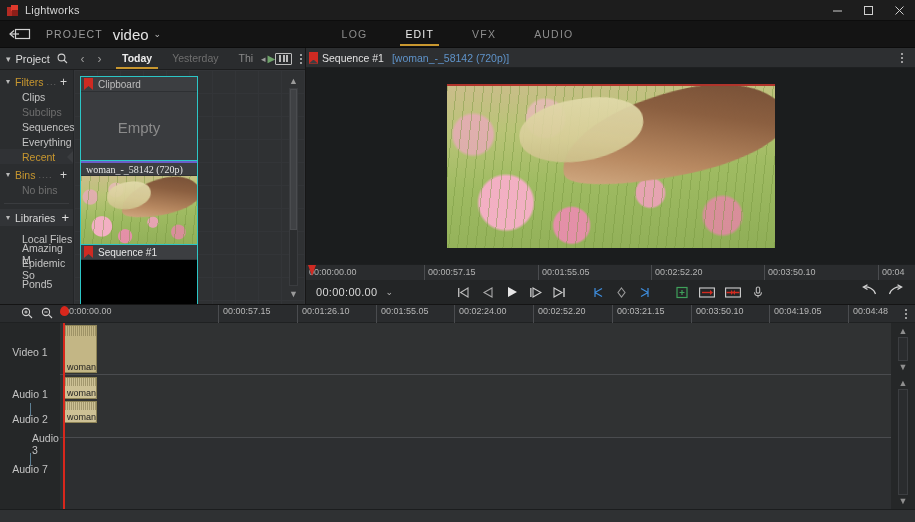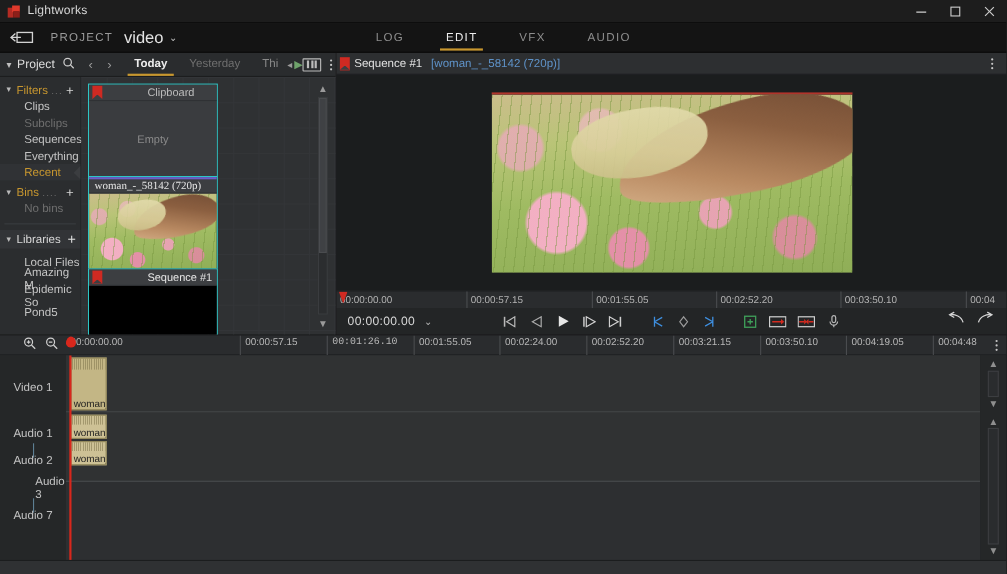--- a/index.html
+++ b/index.html
@@ -116,30 +116,30 @@
   .tnode.lib .plus { margin-left:auto; margin-right:4px; color:#e0e0e0; font-size:13px;}
 
   
   .bin { flex:1 1 auto; background:#2f3133; position:relative; overflow:hidden;
          background-image: linear-gradient(to right, #333538 1px, transparent 1px),
                            linear-gradient(to bottom, #333538 1px, transparent 1px);
          background-size: 23px 23px; }
   .tiles { position:absolute; left:6px; top:6px; right:24px; bottom:0; }
   .tile { position:absolute; width:118px; border:1px solid #2cc6c6; background:#3a3c3f; }
   .tile-head { height:15px; display:flex; align-items:center; background:#3c3e41;
-               border-bottom:1px solid #2e3033; overflow:hidden;gap:36px; }
+               border-bottom:1px solid #2e3033; overflow:hidden; }
   .flag { width:11px; height:14px; flex:0 0 11px; margin-left:2px; position:relative; }
   .flag:before { content:""; position:absolute; left:1px; top:1px; width:9px; height:12px; background:#cf2a22; }
   .flag:after { content:""; position:absolute; left:1px; top:9px; width:9px; height:4px;
                 background:#3c3e41; clip-path: polygon(0 100%, 50% 0, 100% 100%); }
   .tile-name { font-size:10px; color:#bdbdbd; margin-left:4px; white-space:nowrap; overflow:hidden; }
   .tile-name.bright { color:#e6e6e6; }
   .tile-body { height:70px; display:flex; align-items:center; justify-content:center; position:relative; overflow:hidden; }
   .tile.clipboard .tile-body { background:#3a3c3f; }
-  .tile.clipboard .empty { font-size:10px; color:#8b8b8b; }
+  .tile.clipboard .empty { font-size:15px; color:#8b8b8b; }
   .tile.seq { border-color:#2cc6c6; }
   .tile.seq .tile-body { background:#000; }
   .tile.media { border-color:#2cc6c6;font-family:Liberation Serif, serif; }
   .tile.media .tile-head { border-top:2px solid #6a5ec8; }
 
   
   .flower { position:absolute; inset:0; overflow:hidden; }
   .f-bg { position:absolute; inset:0;
     background:
       radial-gradient(circle at 18% 72%, rgba(247,175,200,.95) 0 9%, transparent 10%),
@@ -585,21 +585,21 @@
           <div class="tl-head-pin"></div>
           <div class="tl-tick" style="left:0;border-left:none;">
               <span>00:00:00.00</span>
             </div>
           <div class="tl-tick" style="left:67px;margin-top:30px;">
               <span>00:00:28.20</span>
             </div>
           <div class="tl-tick" style="left:158px;">
               <span>00:00:57.15</span>
             </div>
-          <div class="tl-tick" style="left:237px;font-family:Liberation Mono, monospace;">
+          <div class="tl-tick" style="left:237px;">
               <span>00:01:26.10</span>
             </div>
           <div class="tl-tick" style="left:316px;">
               <span>00:01:55.05</span>
             </div>
           <div class="tl-tick" style="left:394px;">
               <span>00:02:24.00</span>
             </div>
           <div class="tl-tick" style="left:473px;">
               <span>00:02:52.20</span>

